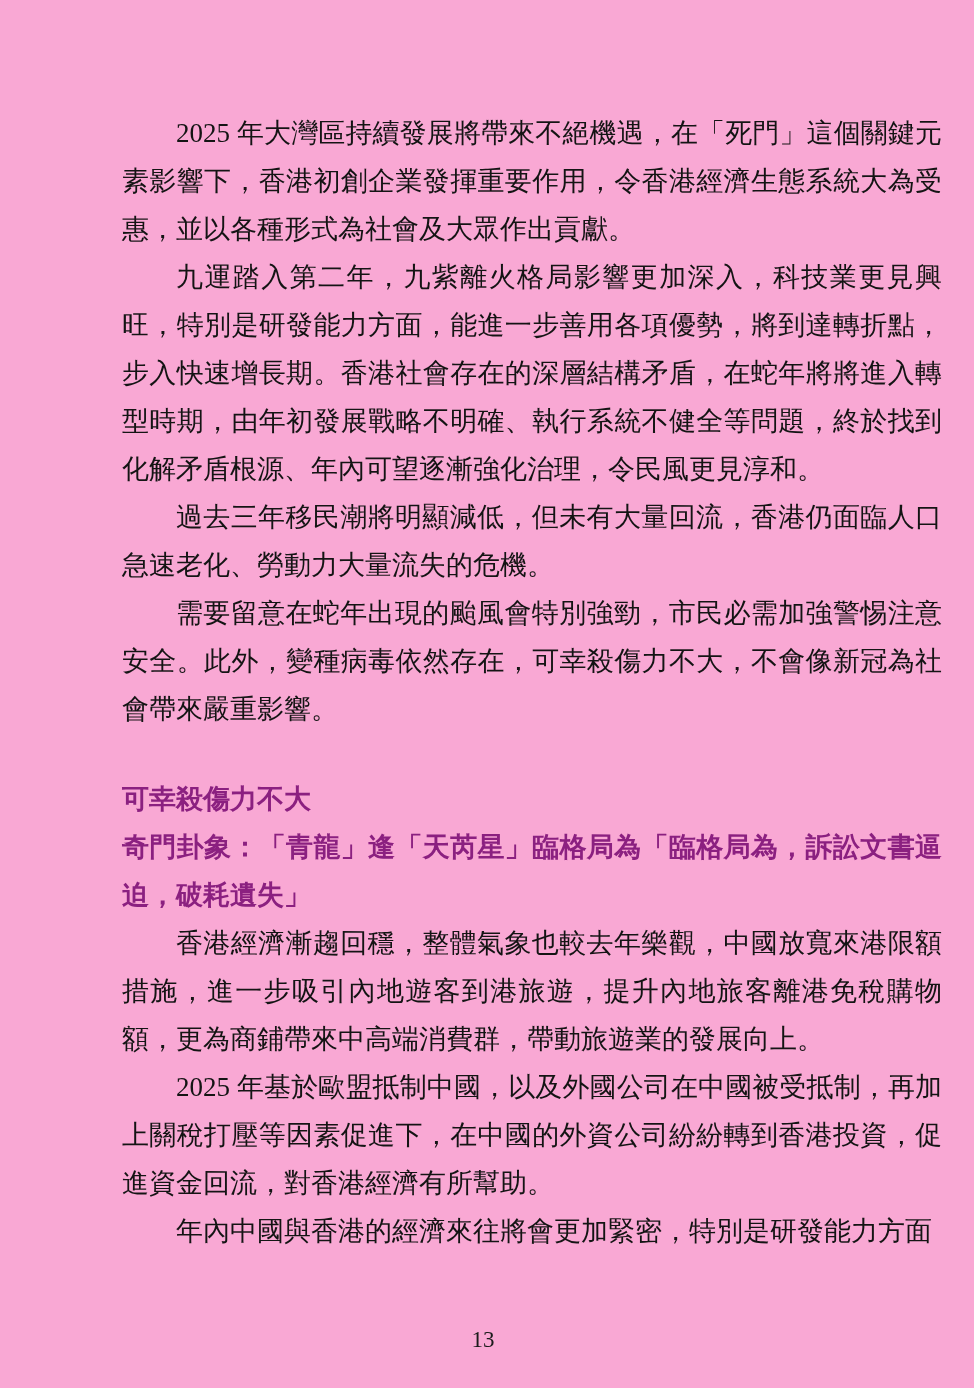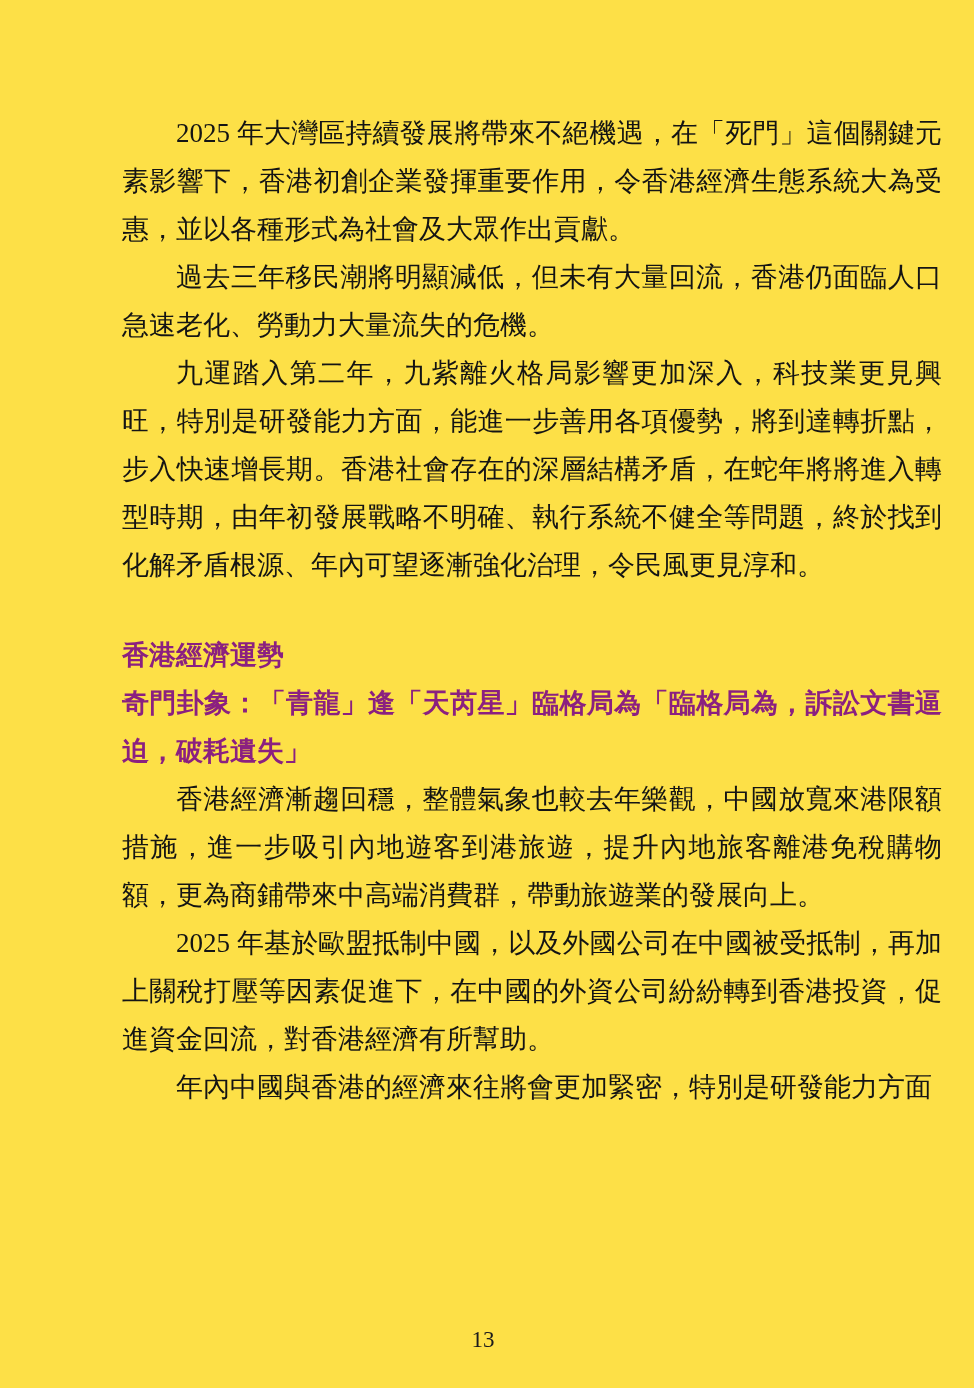--- a/index.html
+++ b/index.html
@@ -4,21 +4,21 @@
 <style>
   html, body {
     margin: 0;
     padding: 0;
     background: #ffffff;
   }
   .page {
     position: relative;
     width: 974px;
     height: 1388px;
-    background: #fde047;
+    background: #f9a8d4;
     overflow: hidden;
     font-family: "Liberation Serif", "DejaVu Serif", serif;
   }
   .content {
     position: absolute;
     left: 122px;
     top: 109px;
     width: 820px;
     font-size: 27px;
     line-height: 48px;
@@ -54,23 +54,24 @@
     color: #1c1c1c;
     font-family: "Liberation Serif", "DejaVu Serif", serif;
   }
 </style>
 </head>
 <body>
 
 <div class="page">
   <main class="content">
       <p class="para-body">2025 年大灣區持續發展將帶來不絕機遇，在「死門」這個關鍵元素影響下，香港初創企業發揮重要作用，令香港經濟生態系統大為受惠，並以各種形式為社會及大眾作出貢獻。</p>
+      <p class="para-body">九運踏入第二年，九紫離火格局影響更加深入，科技業更見興旺，特別是研發能力方面，能進一步善用各項優勢，將到達轉折點，步入快速增長期。香港社會存在的深層結構矛盾，在蛇年將將進入轉型時期，由年初發展戰略不明確、執行系統不健全等問題，終於找到化解矛盾根源、年內可望逐漸強化治理，令民風更見淳和。</p>
       <p class="para-body">過去三年移民潮將明顯減低，但未有大量回流，香港仍面臨人口急速老化、勞動力大量流失的危機。</p>
-      <p class="para-body">九運踏入第二年，九紫離火格局影響更加深入，科技業更見興旺，特別是研發能力方面，能進一步善用各項優勢，將到達轉折點，步入快速增長期。香港社會存在的深層結構矛盾，在蛇年將將進入轉型時期，由年初發展戰略不明確、執行系統不健全等問題，終於找到化解矛盾根源、年內可望逐漸強化治理，令民風更見淳和。</p>
-      <p class="heading section-title">香港經濟運勢</p>
+      <p class="para-body">需要留意在蛇年出現的颱風會特別強勁，市民必需加強警惕注意安全。此外，變種病毒依然存在，可幸殺傷力不大，不會像新冠為社會帶來嚴重影響。</p>
+      <p class="heading section-title">可幸殺傷力不大</p>
       <p class="heading section-subtitle">奇門卦象：「青龍」逢「天芮星」臨格局為「臨格局為，訴訟文書逼迫，破耗遺失」</p>
       <p class="para-body">香港經濟漸趨回穩，整體氣象也較去年樂觀，中國放寬來港限額措施，進一步吸引內地遊客到港旅遊，提升內地旅客離港免稅購物額，更為商鋪帶來中高端消費群，帶動旅遊業的發展向上。</p>
       <p class="para-body">2025 年基於歐盟抵制中國，以及外國公司在中國被受抵制，再加上關稅打壓等因素促進下，在中國的外資公司紛紛轉到香港投資，促進資金回流，對香港經濟有所幫助。</p>
       <p class="para-body">年內中國與香港的經濟來往將會更加緊密，特別是研發能力方面</p>
     </main>
   <footer class="page-footer">
     <span class="page-number">13</span>
   </footer>
 </div>
 

